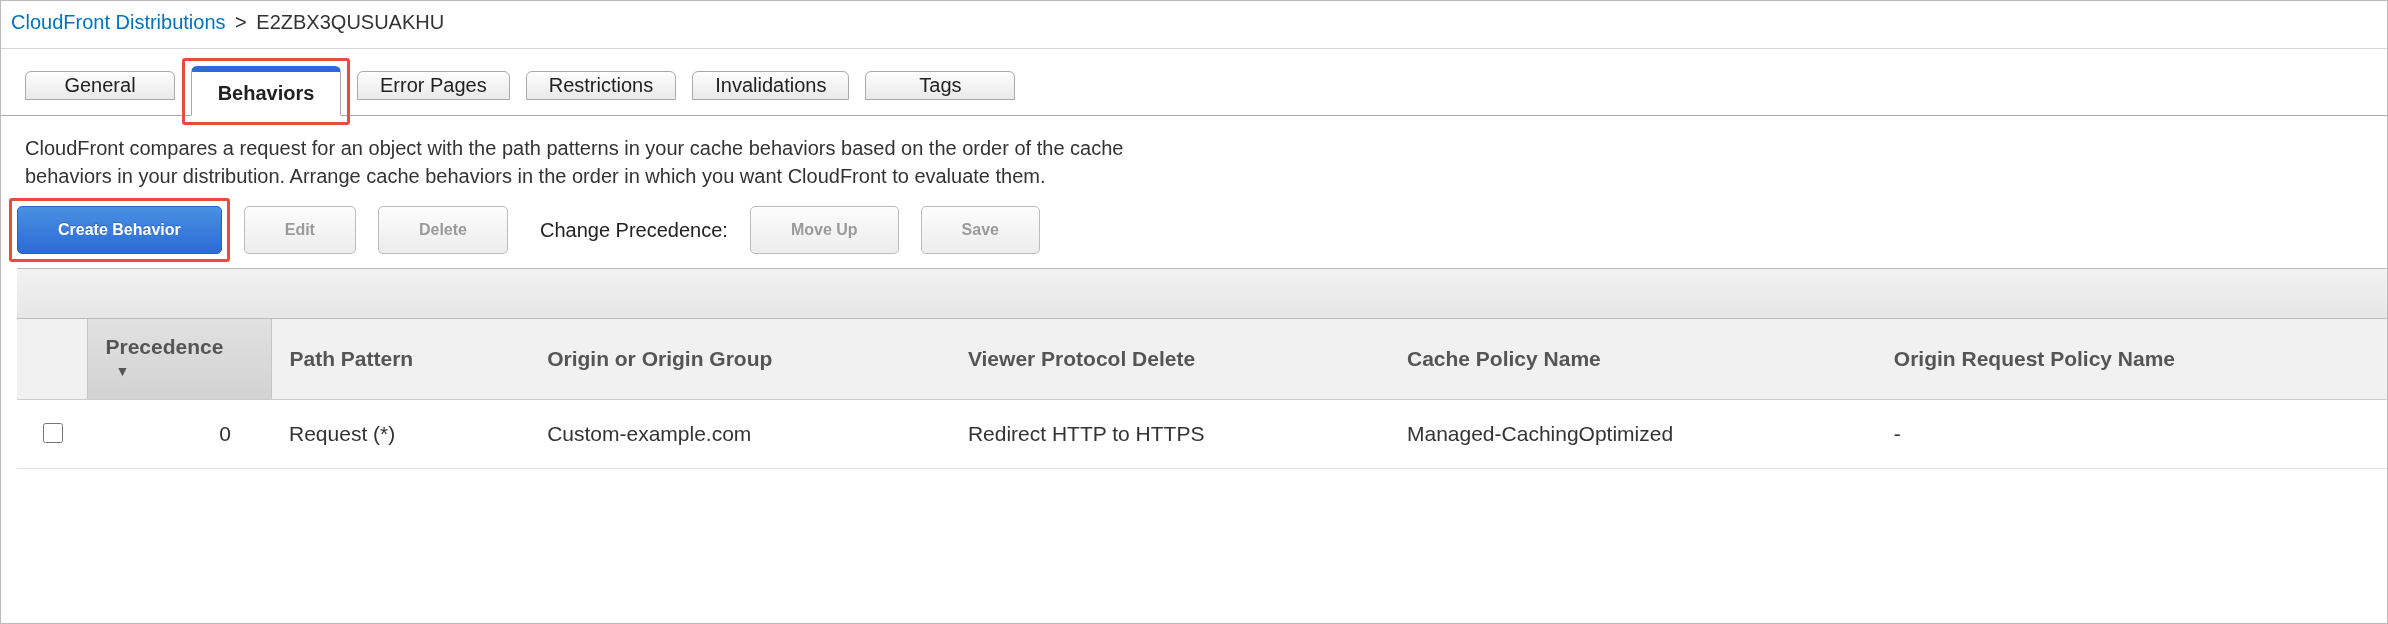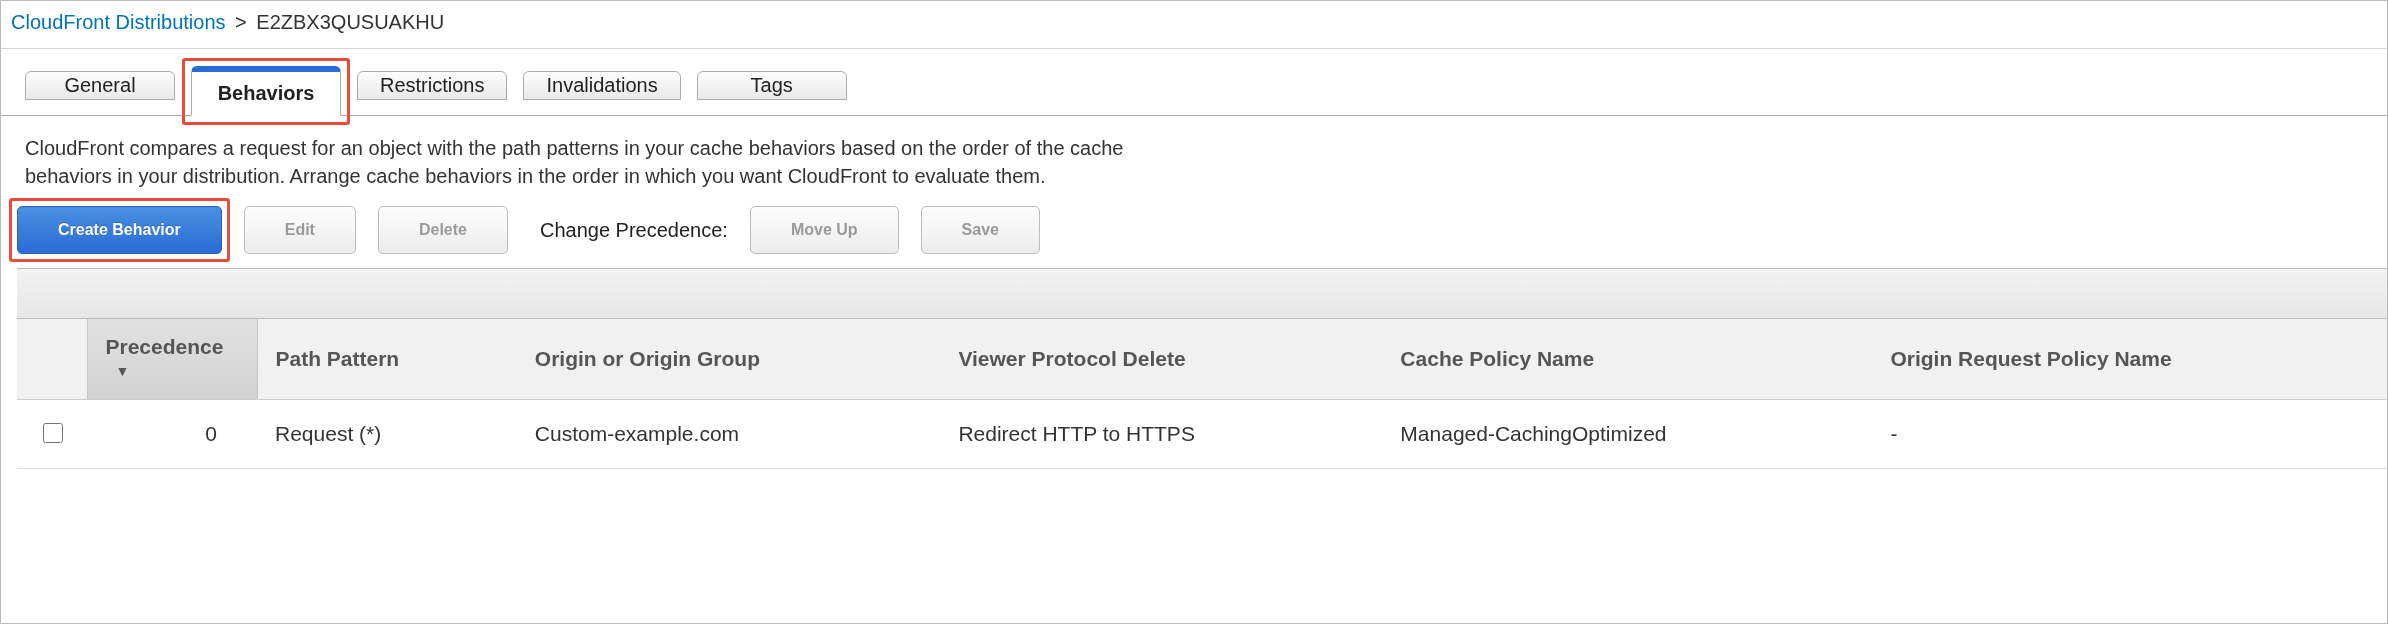--- a/index.html
+++ b/index.html
@@ -153,21 +153,21 @@
     font-size: 14px;
     position: relative;
     top: -2px;
   }
   tbody td {
     padding: 20px 18px;
     border-bottom: 1px solid #ddd;
     font-size: 21px;
   }
   .col-check { width: 70px; text-align: center; }
-  .col-prec { width: 170px; }
+  .col-prec { width: 184px; }
   td.col-prec { text-align: right; padding-right: 40px; }
   input[type=checkbox] {
     width: 20px; height: 20px;
   }
 </style>
 </head>
 <body>
 
 <div class="breadcrumb">
   <a href="#">CloudFront Distributions</a>
@@ -177,20 +177,21 @@
 <hr class="divider">
 
 <div class="tabs-wrap">
   <div class="tabs-border"></div>
   <div class="tabs">
     <div class="tab">General</div>
     <div class="tab active">
       <span>Behaviors</span>
       <div class="highlight-red highlight-tab"></div>
     </div>
+    <div class="tab">Error Pages</div>
     <div class="tab">Restrictions</div>
     <div class="tab">Invalidations</div>
     <div class="tab">Tags</div>
   </div>
 </div>
 
 <div class="description">CloudFront compares a request for an object with the path patterns in your cache behaviors based on the order of the cache behaviors in your distribution. Arrange cache behaviors in the order in which you want CloudFront to evaluate them.</div>
 
 <div class="toolbar">
   <div class="create-wrap">

